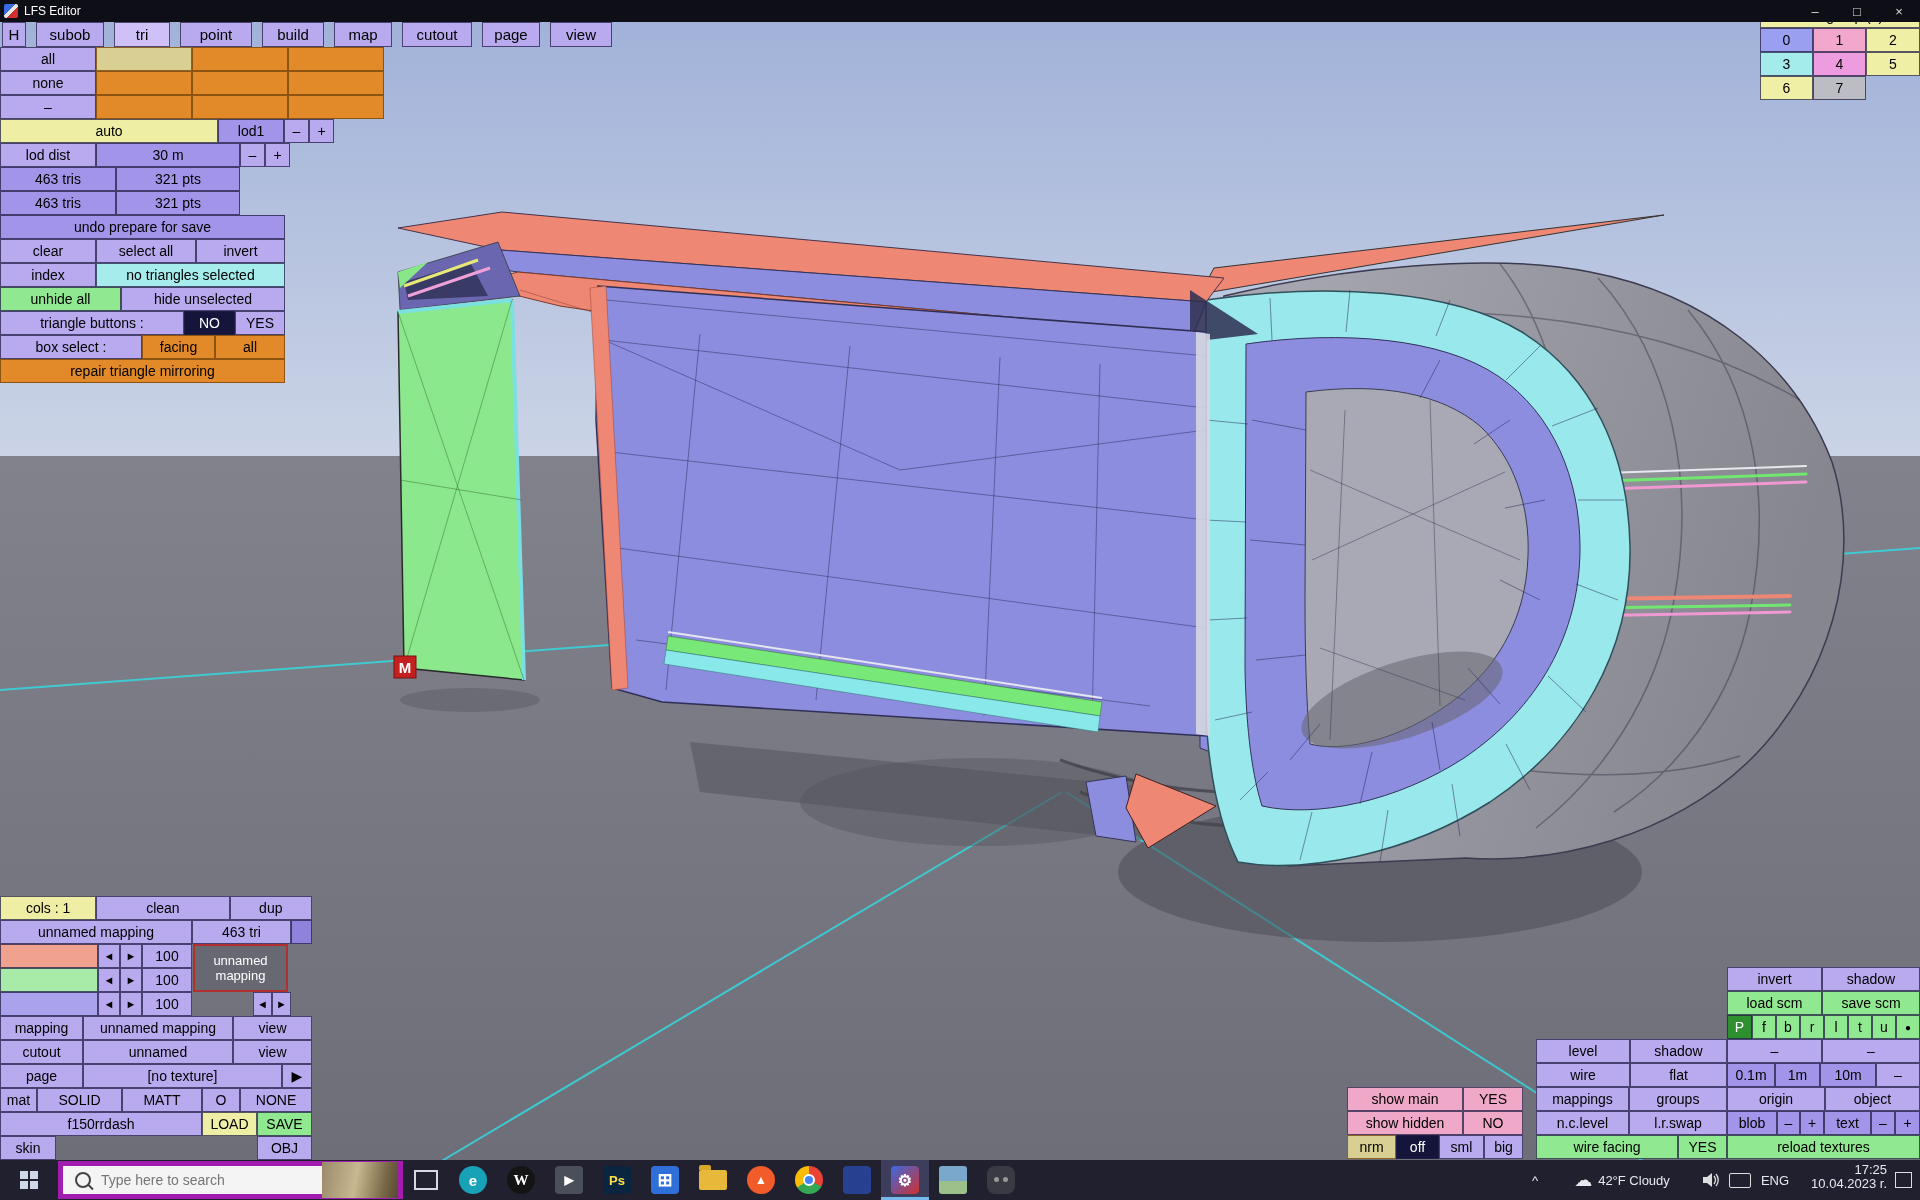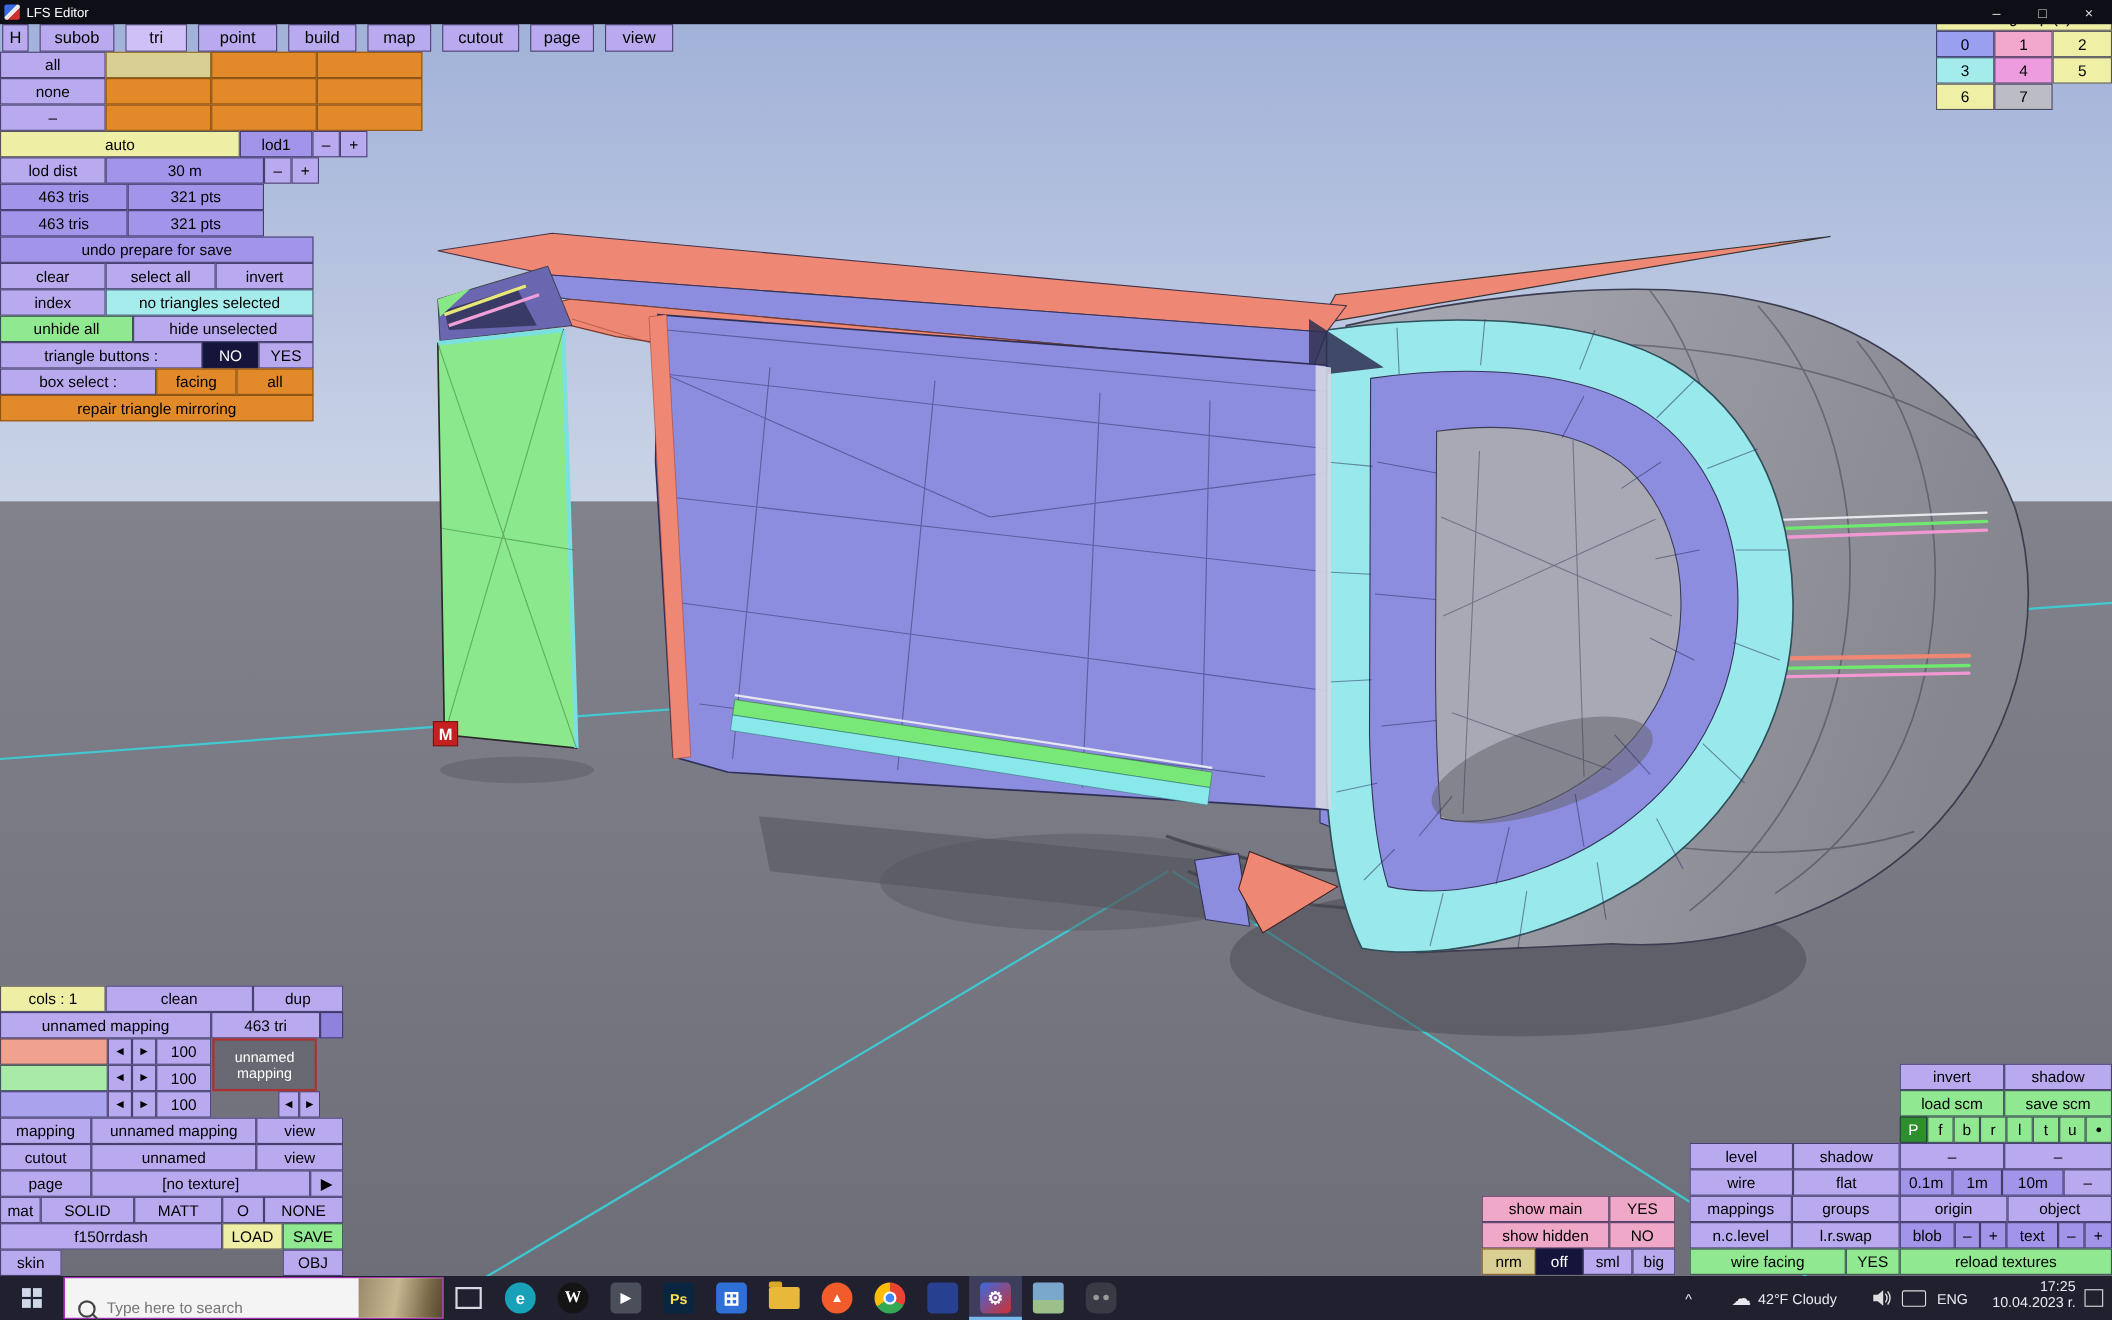--- a/index.html
+++ b/index.html
@@ -40,21 +40,21 @@
   #panel-bottomright{left:1347px;top:967px;width:573px;}
   #panel-bottomright .row{height:24px;}
   #mapping-box{position:absolute;left:193px;top:48px;width:95px;height:48px;box-sizing:border-box;background:#686872;border:2px solid #b03030;color:#fff;font-size:13px;display:flex;flex-direction:column;align-items:center;justify-content:center;line-height:15px;z-index:2;}
   .swatchS{background:#f0a28e;} .swatchG{background:#a8eaa8;} .swatchP{background:#aaa2ec;}
   .arrowbtn{font-size:11px;}
   
   #taskbar{position:absolute;left:0;top:1160px;width:1920px;height:40px;background:#20202f;display:flex;align-items:center;z-index:40;color:#e8e8ee;}
   .tb-start{width:58px;height:40px;display:flex;align-items:center;justify-content:center;}
   .winlogo{display:grid;grid-template-columns:8px 8px;grid-template-rows:8px 8px;gap:2px;}
   .winlogo i{background:#cfd8e8;}
-  #searchbox{width:345px;height:38px;background:#f4f4f4;border:1px solid #a21caf;box-sizing:border-box;display:flex;align-items:flex-end;position:relative;}
+  #searchbox{width:345px;height:38px;background:#f4f4f4;border:5px solid #a21caf;box-sizing:border-box;display:flex;align-items:center;position:relative;}
   #searchbox .mag{width:12px;height:12px;border:2px solid #444;border-radius:50%;margin:0 8px 0 12px;position:relative;flex:none;}
   #searchbox .mag::after{content:"";position:absolute;width:7px;height:2px;background:#444;transform:rotate(45deg);left:10px;top:12px;}
   #searchbox input{border:none;background:transparent;outline:none;font-size:14px;color:#333;flex:1;font-family:"Liberation Sans",sans-serif;}
   #searchbox .searchimg{width:76px;height:36px;flex:none;background:linear-gradient(100deg,#9a8a6a,#c8b890 45%,#7a6a4a 80%,#58482e);}
   .tb-btn{width:46px;height:40px;display:flex;align-items:center;justify-content:center;}
   .taskview{width:20px;height:16px;border:2px solid #d8d8e0;position:relative;background:transparent;}
   .ic{width:28px;height:28px;display:flex;align-items:center;justify-content:center;font-size:15px;font-weight:bold;position:relative;color:#fff;}
   .ic.circle{border-radius:50%;}
   .ic.sq{border-radius:4px;}
   .ic.folder{width:28px;height:20px;background:#e8b83a;border-radius:2px;position:relative;}

